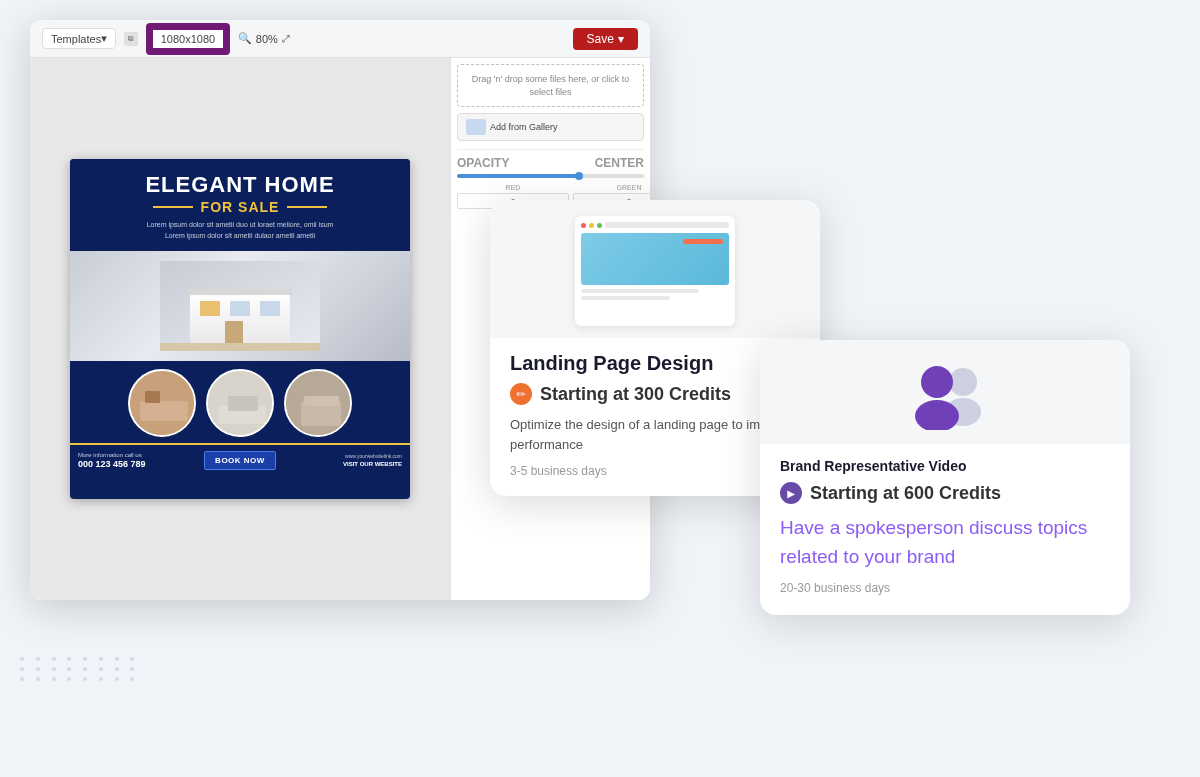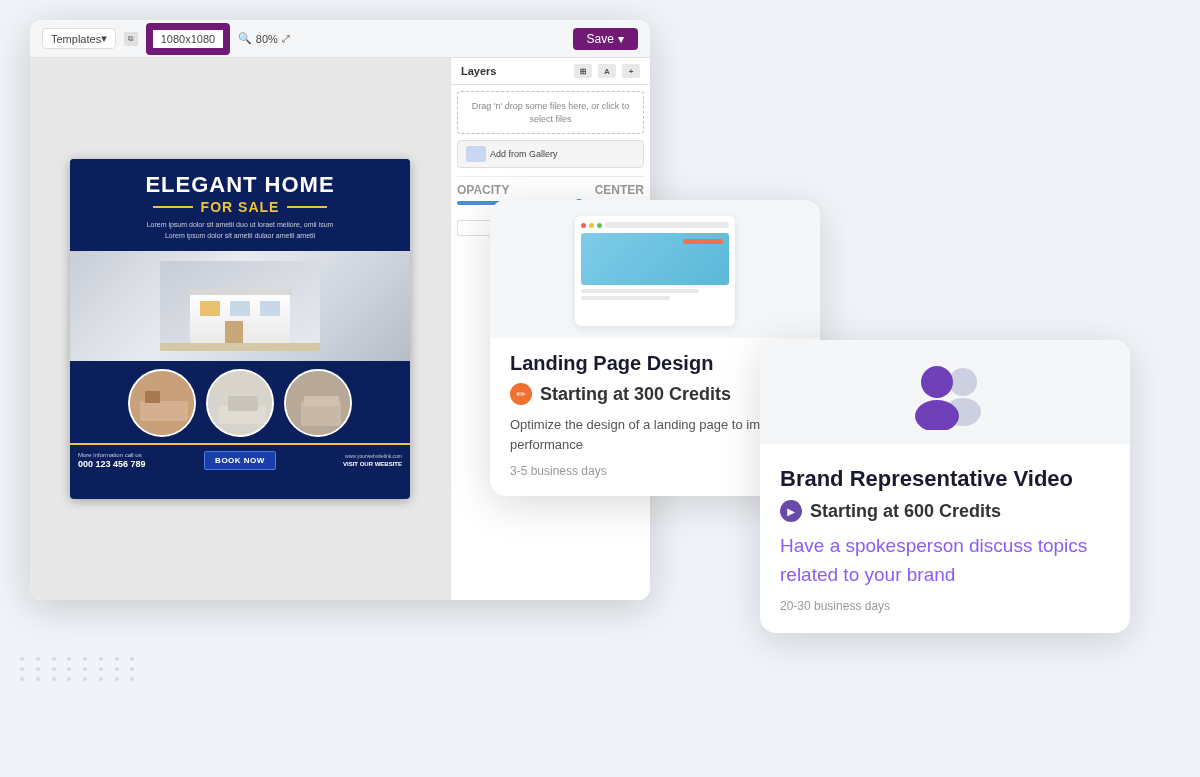--- a/index.html
+++ b/index.html
@@ -59,21 +59,21 @@
       display: flex;
       align-items: center;
       gap: 4px;
       font-size: 11px;
       color: #444;
     }
 
     .toolbar-spacer { flex: 1; }
 
     .save-btn {
-      background: #701a75;
+      background: #b91c1c;
       color: #fff;
       border: none;
       border-radius: 4px;
       padding: 4px 14px;
       font-size: 12px;
       cursor: pointer;
       display: flex;
       align-items: center;
       gap: 4px;
     }
@@ -539,25 +539,24 @@
       display: flex;
       align-items: center;
       justify-content: center;
     }
 
     .card-brand-body {
       padding: 14px 20px 20px;
     }
 
     .card-brand-title {
-      font-size: 22px;
+      font-size: 14px;
       font-weight: 700;
       color: #1a1a2e;
       margin-bottom: 8px;
-      margin-top: 8px;
     }
 
     .card-brand-credits-row {
       display: flex;
       align-items: center;
       gap: 8px;
       margin-bottom: 10px;
     }
 
     .brand-credits-icon {
@@ -714,28 +713,20 @@
           <div class="flyer-book-btn">BOOK NOW</div>
           <div class="flyer-website">
             <div style="font-size:5px;color:rgba(255,255,255,0.7);">www.yourwebsitelink.com</div>
             <div style="font-size:6px;color:#fff;font-weight:600;">VISIT OUR WEBSITE</div>
           </div>
         </div>
       </div>
     </div>
 
     <div class="layers-panel">
-      <div class="layers-header">
-        <span>Layers</span>
-        <div class="layers-icons">
-          <div class="layer-icon-btn">⊞</div>
-          <div class="layer-icon-btn">A</div>
-          <div class="layer-icon-btn">+</div>
-        </div>
-      </div>
 
       <div class="layers-content">
         <div class="drag-drop-area">
           <span>Drag 'n' drop some files here, or click to select files</span>
         </div>
         <div class="add-from-gallery">
           <div class="gallery-thumb"></div>
           <span>Add from Gallery</span>
         </div>
 

